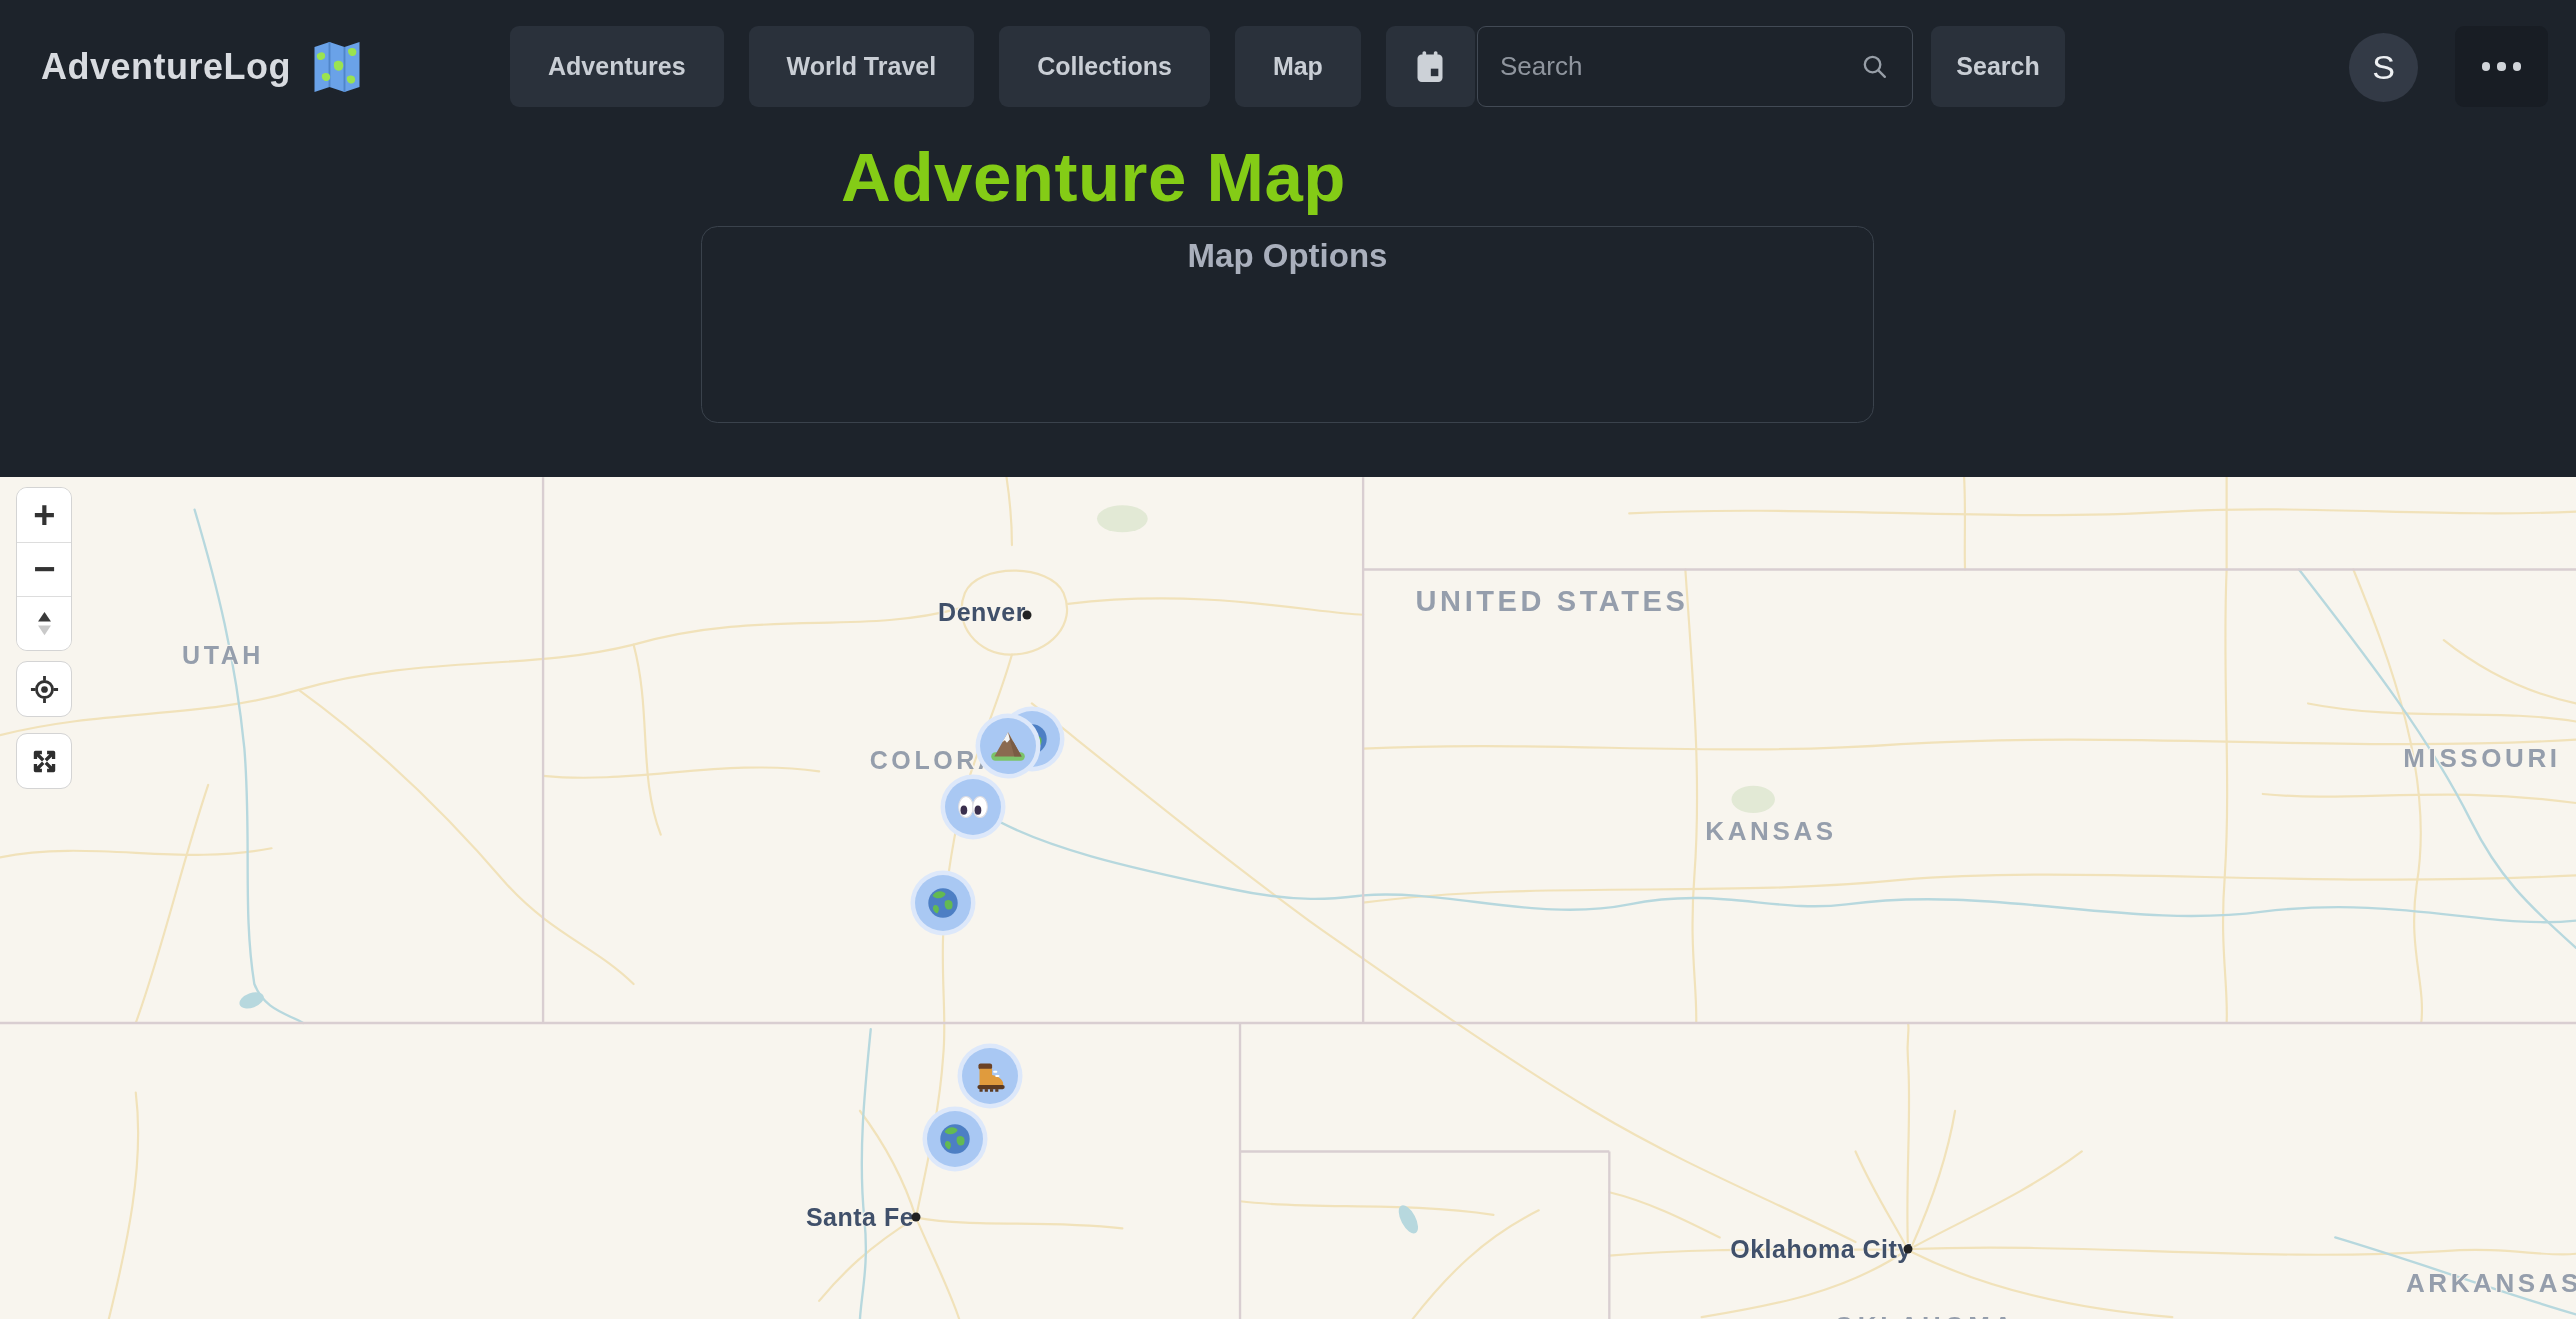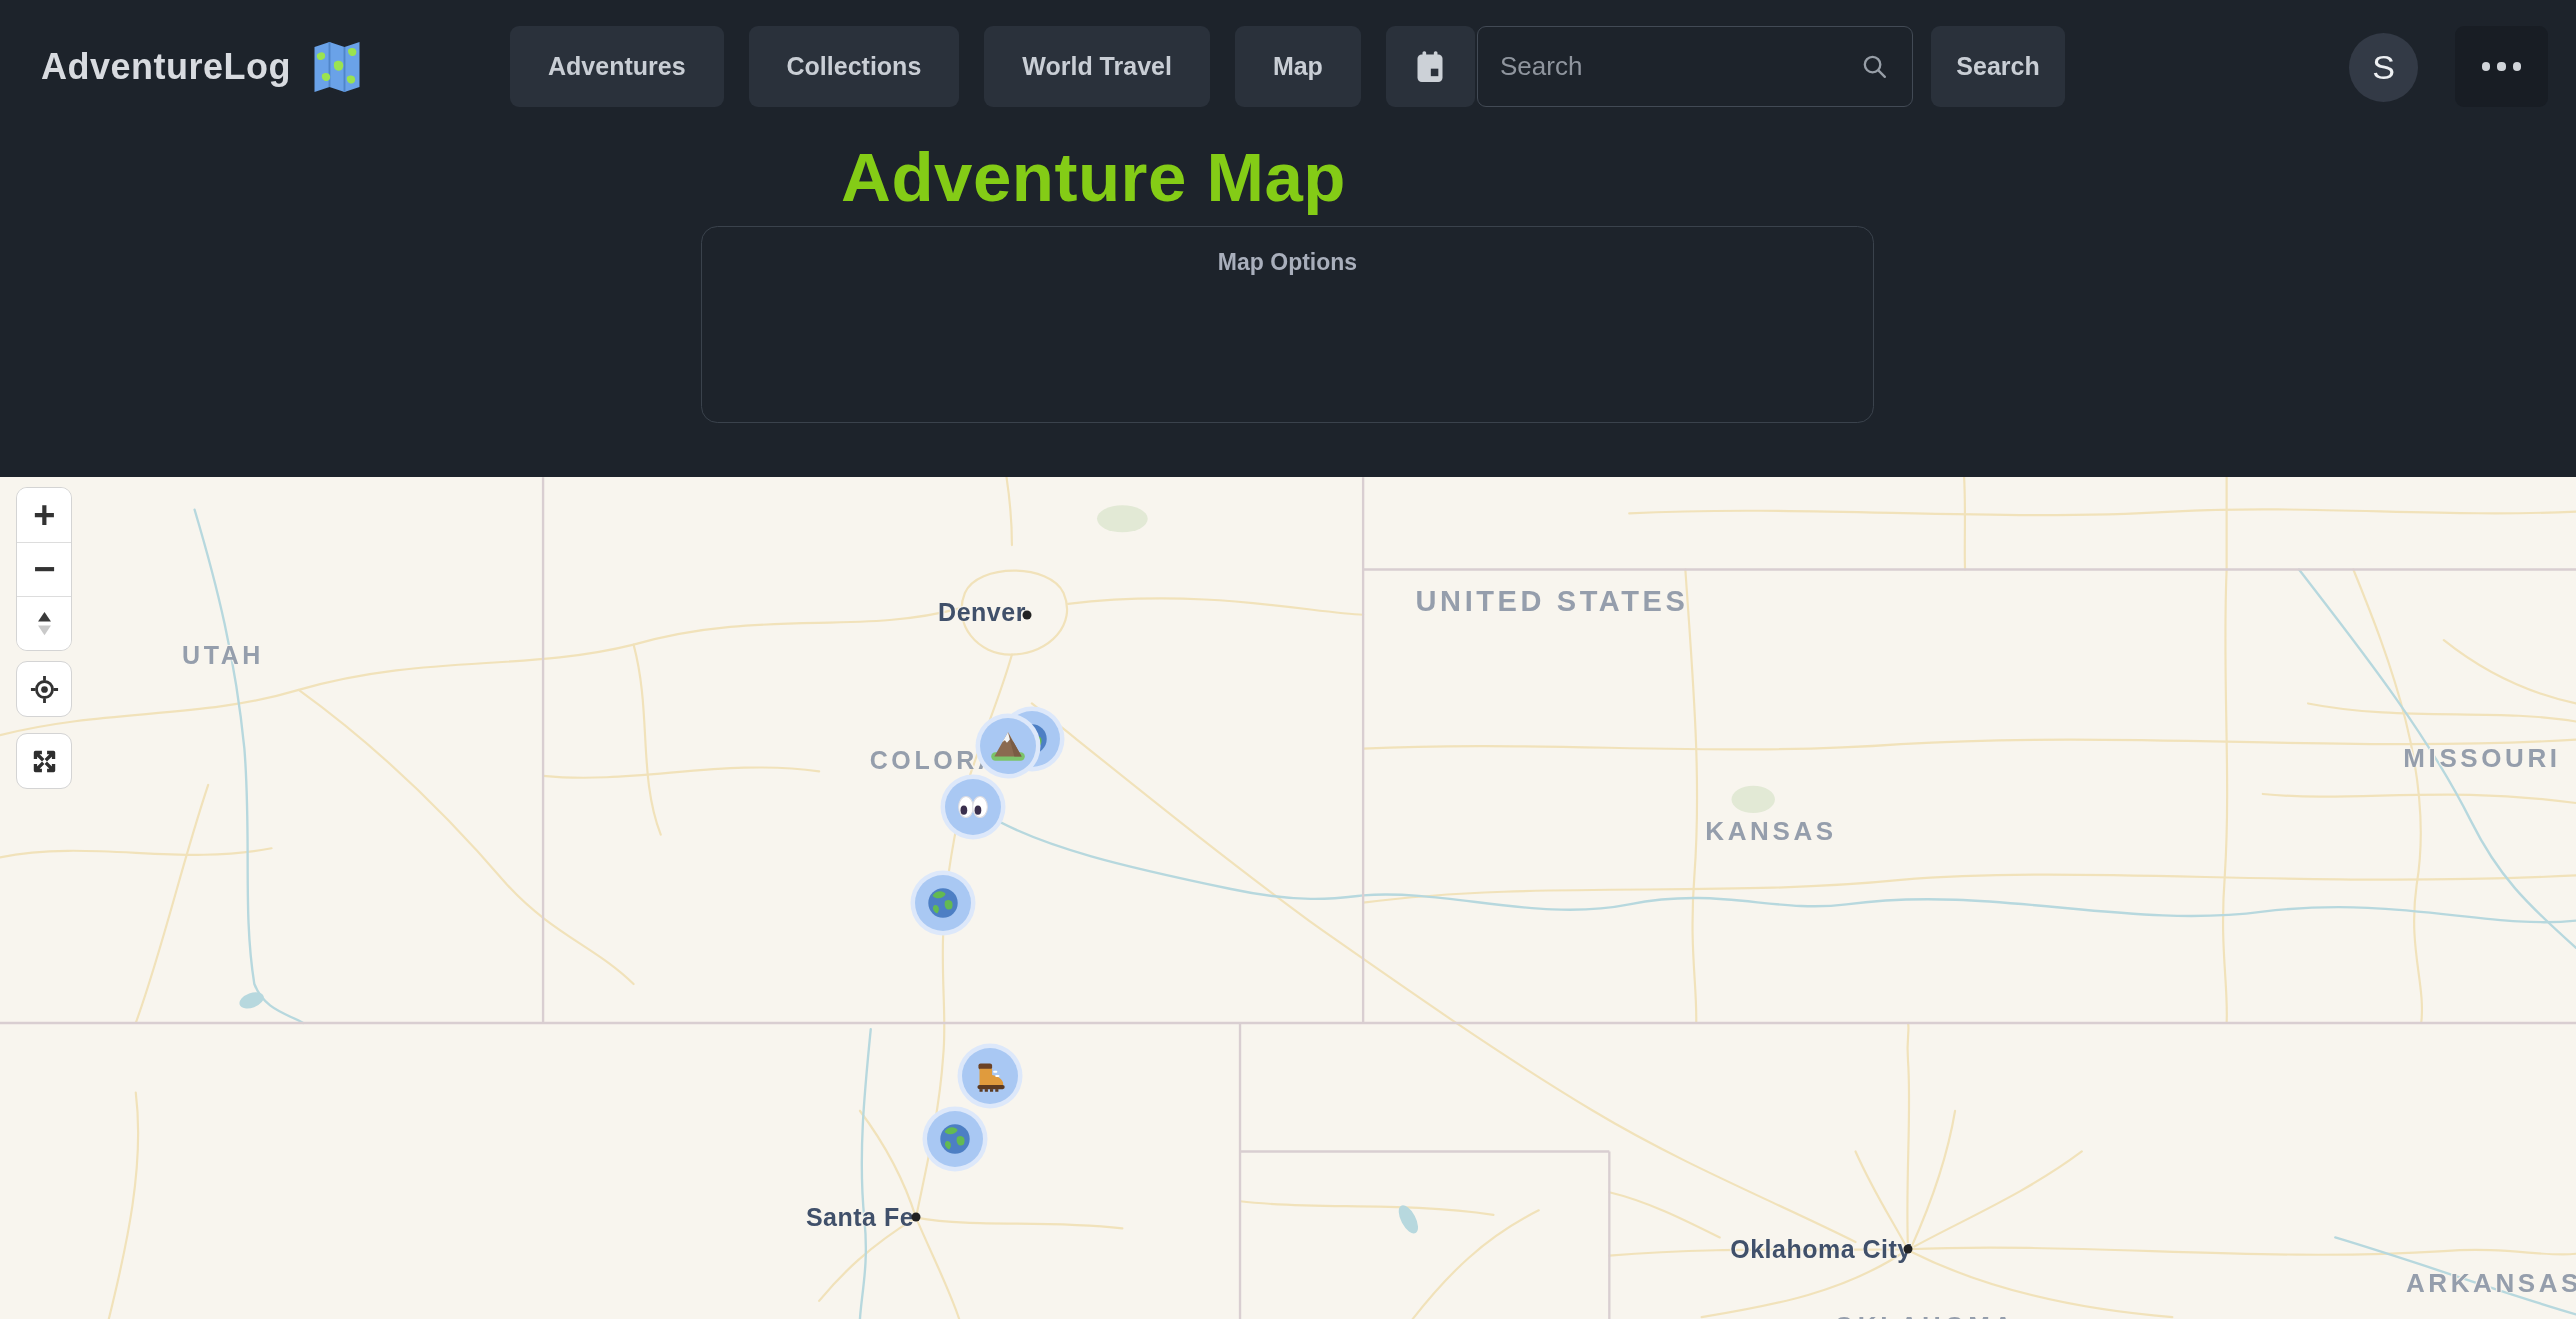--- a/index.html
+++ b/index.html
@@ -35,21 +35,21 @@
   .dots-btn { position:absolute; left:2455px; top:26px; width:93px; height:81px;
               border:none; border-radius:9px; background:#181d24; cursor:pointer;
               display:flex; align-items:center; justify-content:center; gap:7.2px; }
   .dots-btn i { width:8.1px; height:8.1px; border-radius:50%; background:#d0d4d9; }
 
   
   .page-title { position:absolute; top:138px; left:0; width:100%; text-align:center;
                 font-size:69px; font-weight:700; color:#84cc16; letter-spacing:0.5px; }
   .options-card { position:absolute; left:701px; top:226px; width:1173px; height:197px;
                   border:1.8px solid #3a424c; border-radius:16.3px; }
-  .options-head { text-align:center; margin-top:22px; font-size:23px; font-weight:700; color:#a9afbc; }
+  .options-head { text-align:center; margin-top:10px; font-size:33px; font-weight:700; color:#a9afbc; }
   .options-row { display:flex; align-items:center; justify-content:center; margin-top:23.5px; }
   .opt-label { font-size:24.4px; color:#c3c8cf; }
   .opt-label.big { font-size:27px; color:#ced2d8; }
   .cbx { width:40px; height:40px; border-radius:9px; background:#7f87f8; margin-left:14.5px;
          display:flex; align-items:center; justify-content:center; cursor:pointer; }
   .cbx svg { width:29px; height:29px; }
   .cbx.empty { width:43px; height:43px; border-radius:11px; background:transparent;
                border:1.8px solid #4a525d; }
   .group-gap { width:43px; }
   .v-divider { width:1.8px; height:100px; background:#3a424c; margin:0 71px; }
@@ -133,22 +133,22 @@
         <path d="M8,14 C12,10 16,13 14,17 C11,20 7,18 8,14 Z" fill="#9be34f"></path>
         <path d="M22,20 C27,17 31,21 28,26 C24,29 20,25 22,20 Z" fill="#9be34f"></path>
         <path d="M33,10 C37,7 41,10 39,14 C36,17 32,14 33,10 Z" fill="#9be34f"></path>
         <path d="M12,30 C16,27 20,30 18,34 C15,37 11,34 12,30 Z" fill="#9be34f"></path>
         <path d="M32,32 C36,29 40,32 38,36 C35,39 31,36 32,32 Z" fill="#9be34f"></path>
       </svg>
     </div>
 
     <div class="nav-row">
       <button class="nav-btn">Adventures</button>
+      <button class="nav-btn">World Travel</button>
       <button class="nav-btn">Collections</button>
-      <button class="nav-btn">World Travel</button>
       <button class="nav-btn">Map</button>
       <button class="nav-btn icon-only">
         <svg viewBox="0 0 24 24">
           <rect x="4.5" y="4.5" width="15" height="16.5" rx="2.5" fill="#ccd1d7"></rect>
           <rect x="7.5" y="2.5" width="2.2" height="4" rx="1" fill="#ccd1d7"></rect>
           <rect x="14.3" y="2.5" width="2.2" height="4" rx="1" fill="#ccd1d7"></rect>
           <rect x="12.5" y="13" width="4.5" height="4.5" fill="#2a313b"></rect>
         </svg>
       </button>
       <button class="nav-btn icon-only">

